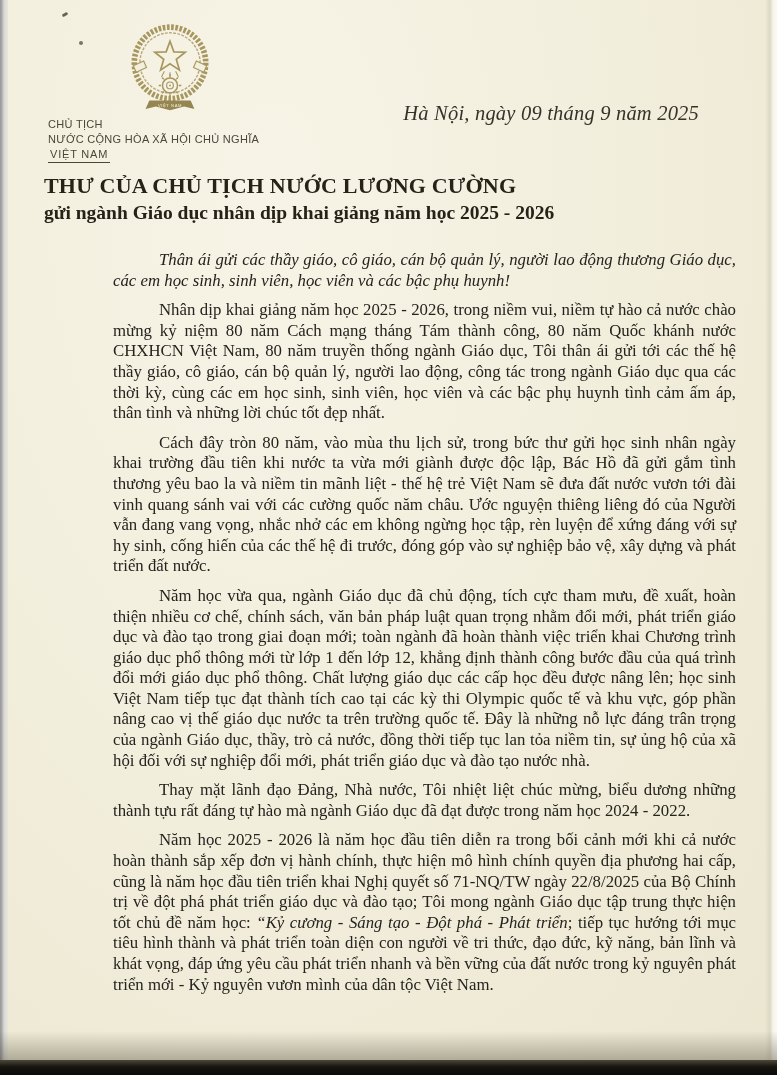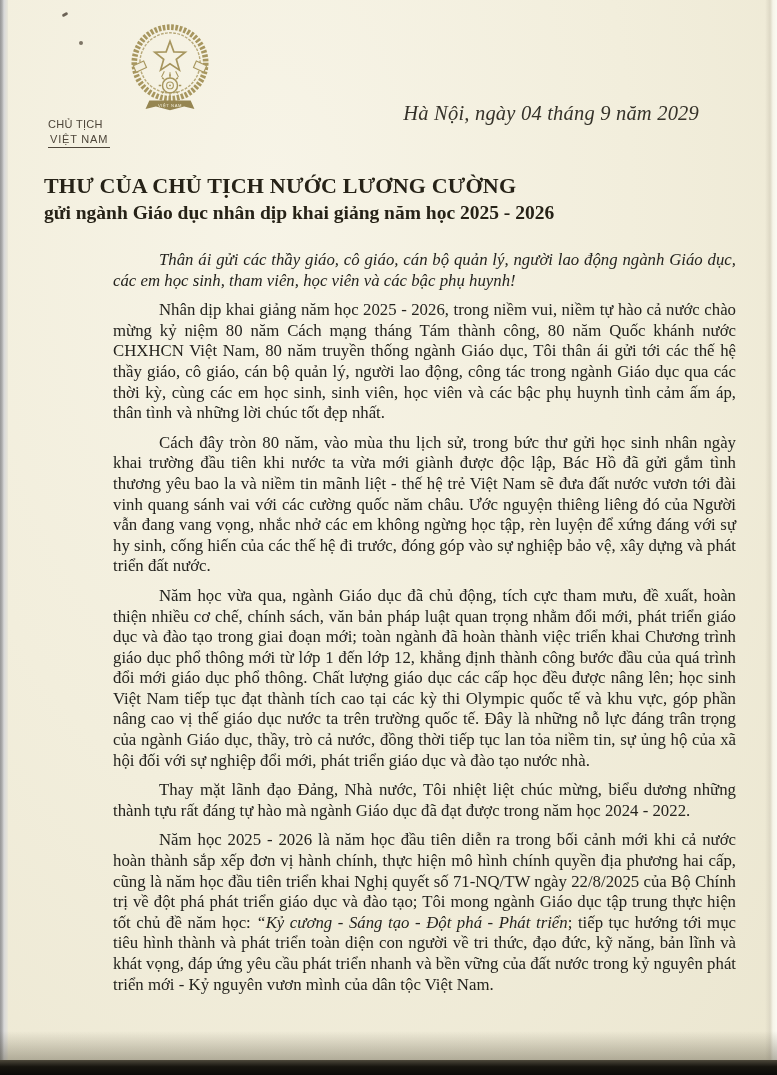--- a/index.html
+++ b/index.html
@@ -71,32 +71,33 @@
       <circle cx="50" cy="70" r="1" fill="#a18f54" stroke="none"></circle>
       <path d="M50,60.5 V58 M50,79.5 V82 M40.5,70 H38 M59.5,70 H62 M43.4,63.4 l-1.8,-1.8 M56.6,63.4 l1.8,-1.8 M43.4,76.6 l-1.8,1.8 M56.6,76.6 l1.8,1.8" stroke-width="1.6"></path>
 
       <path d="M28,86 L72,86 L76,95 L65,92.5 L50,96.5 L35,92.5 L24,95 Z" fill="#8d7c45" stroke="none"></path>
       <text x="50" y="92.6" text-anchor="middle" font-family="Liberation Sans, DejaVu Sans, sans-serif" font-size="4.4" letter-spacing="0.6" fill="#f3eeda" stroke="none">VIỆT NAM</text>
     </g>
   </svg>
 
   <div class="issuer">
     <div>CHỦ TỊCH</div>
+    <div>NƯỚC CỘNG HÒA XÃ HỘI CHỦ NGHĨA</div>
     <div><span class="country">VIỆT NAM</span></div>
   </div>
 
-  <div class="dateline">Hà Nội, ngày 04 tháng 9 năm 2029</div>
+  <div class="dateline">Hà Nội, ngày 09 tháng 9 năm 2025</div>
 
   <div class="title-block">
     <div class="title-line1">THƯ CỦA CHỦ TỊCH NƯỚC LƯƠNG CƯỜNG</div>
     <div class="title-line2">gửi ngành Giáo dục nhân dịp khai giảng năm học 2025 - 2026</div>
   </div>
 
   <div class="body-text">
-    <p class="salutation">Thân ái gửi các thầy giáo, cô giáo, cán bộ quản lý, người lao động ngành Giáo dục, các em học sinh, tham viên, học viên và các bậc phụ huynh!</p>
+    <p class="salutation">Thân ái gửi các thầy giáo, cô giáo, cán bộ quản lý, người lao động thương Giáo dục, các em học sinh, sinh viên, học viên và các bậc phụ huynh!</p>
     <p>Nhân dịp khai giảng năm học 2025 - 2026, trong niềm vui, niềm tự hào cả nước chào mừng kỷ niệm 80 năm Cách mạng tháng Tám thành công, 80 năm Quốc khánh nước CHXHCN Việt Nam, 80 năm truyền thống ngành Giáo dục, Tôi thân ái gửi tới các thế hệ thầy giáo, cô giáo, cán bộ quản lý, người lao động, công tác trong ngành Giáo dục qua các thời kỳ, cùng các em học sinh, sinh viên, học viên và các bậc phụ huynh tình cảm ấm áp, thân tình và những lời chúc tốt đẹp nhất.</p>
     <p>Cách đây tròn 80 năm, vào mùa thu lịch sử, trong bức thư gửi học sinh nhân ngày khai trường đầu tiên khi nước ta vừa mới giành được độc lập, Bác Hồ đã gửi gắm tình thương yêu bao la và niềm tin mãnh liệt - thế hệ trẻ Việt Nam sẽ đưa đất nước vươn tới đài vinh quang sánh vai với các cường quốc năm châu. Ước nguyện thiêng liêng đó của Người vẫn đang vang vọng, nhắc nhở các em không ngừng học tập, rèn luyện để xứng đáng với sự hy sinh, cống hiến của các thế hệ đi trước, đóng góp vào sự nghiệp bảo vệ, xây dựng và phát triển đất nước.</p>
     <p>Năm học vừa qua, ngành Giáo dục đã chủ động, tích cực tham mưu, đề xuất, hoàn thiện nhiều cơ chế, chính sách, văn bản pháp luật quan trọng nhằm đổi mới, phát triển giáo dục và đào tạo trong giai đoạn mới; toàn ngành đã hoàn thành việc triển khai Chương trình giáo dục phổ thông mới từ lớp 1 đến lớp 12, khẳng định thành công bước đầu của quá trình đổi mới giáo dục phổ thông. Chất lượng giáo dục các cấp học đều được nâng lên; học sinh Việt Nam tiếp tục đạt thành tích cao tại các kỳ thi Olympic quốc tế và khu vực, góp phần nâng cao vị thế giáo dục nước ta trên trường quốc tế. Đây là những nỗ lực đáng trân trọng của ngành Giáo dục, thầy, trò cả nước, đồng thời tiếp tục lan tỏa niềm tin, sự ủng hộ của xã hội đối với sự nghiệp đổi mới, phát triển giáo dục và đào tạo nước nhà.</p>
     <p>Thay mặt lãnh đạo Đảng, Nhà nước, Tôi nhiệt liệt chúc mừng, biểu dương những thành tựu rất đáng tự hào mà ngành Giáo dục đã đạt được trong năm học 2024 - 2022.</p>
     <p><span>Năm học 2025 - 2026 là năm học đầu tiên diễn ra trong bối cảnh mới khi cả nước hoàn thành sắp xếp đơn vị hành chính, thực hiện mô hình chính quyền địa phương hai cấp, cũng là năm học đầu tiên triển khai Nghị quyết số 71-NQ/TW ngày 22/8/2025 của Bộ Chính trị về đột phá phát triển giáo dục và đào tạo; Tôi mong ngành Giáo dục tập trung thực hiện tốt chủ đề năm học: </span><span class="theme">“Kỷ cương - Sáng tạo - Đột phá - Phát triển</span><span>; tiếp tục hướng tới mục tiêu hình thành và phát triển toàn diện con người về tri thức, đạo đức, kỹ năng, bản lĩnh và khát vọng, đáp ứng yêu cầu phát triển nhanh và bền vững của đất nước trong kỷ nguyên phát triển mới - Kỷ nguyên vươn mình của dân tộc Việt Nam.</span></p>
   </div>
 
   <div class="bottom-shadow"></div>
   <div class="bottom-band"></div>
 </div>

